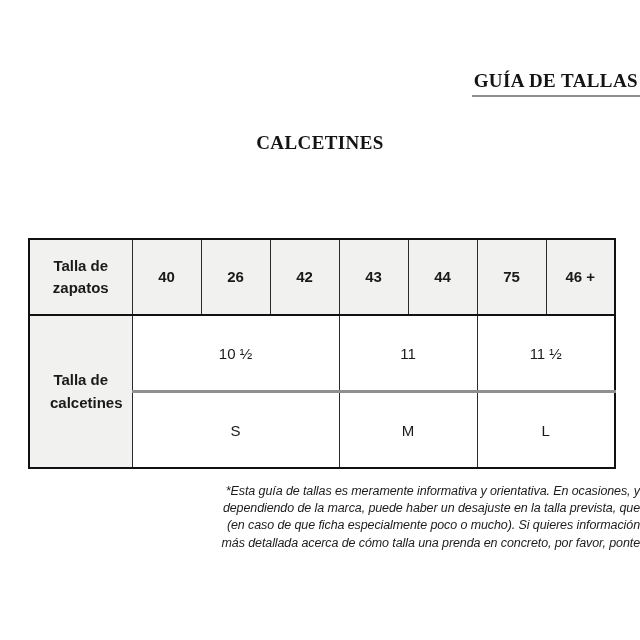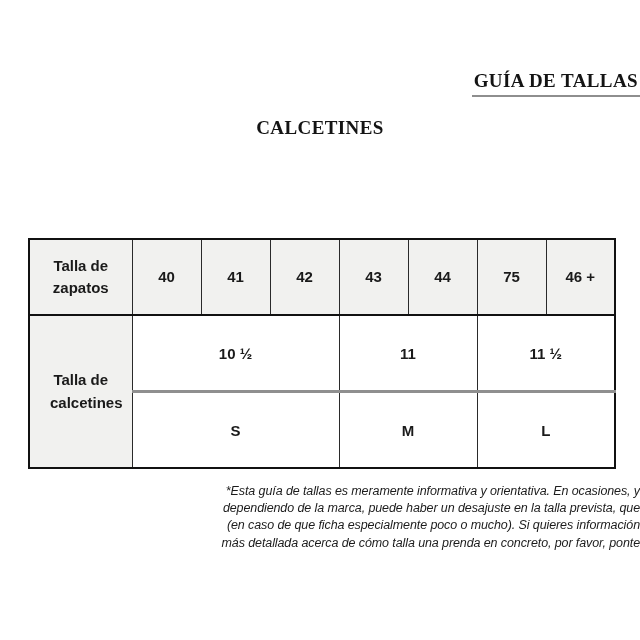--- a/index.html
+++ b/index.html
@@ -12,21 +12,21 @@
     background: #ffffff; overflow: hidden; color: #1a1a1a;
   }
 
   
   .heading {
     position: absolute; left: 0; right: 0; text-align: center;
     font-family: "Liberation Serif", "DejaVu Serif", serif;
     font-weight: 700; font-size: 19px; letter-spacing: 0.4px; color: #141414;
   }
   .heading--title { top: 70px; text-align: right; }
-  .heading--subtitle { top: 117px; }
+  .heading--subtitle { top: 132px; }
   .title-underline {
     display: inline-block; padding: 0 2px 3px 2px;
     border-bottom: 2px solid #8e8e8e;
   }
 
   
   .table-wrap { position: absolute; top: 238px; left: 28px; }
   table.size-table {
     border-collapse: collapse; table-layout: fixed; width: 586px;
     background: #ffffff; border: 2px solid #111111;
@@ -38,21 +38,21 @@
     padding: 12px; color: #1a1a1a;
   }
   .size-table tr.hdr th {
     height: 50px; background: #f1f1ef; font-weight: 700; font-size: 15px;
     border-bottom: 2px solid #111111; line-height: 1.45;
   }
   .size-table th.rowhead {
     background: #f1f1ef; font-weight: 700; font-size: 15px; line-height: 1.5;
     padding: 0 20px;
   }
-  .size-table td.val { height: 50px; font-weight: 700; font-size: 15px; }
+  .size-table td.val { height: 50px; font-weight: 400; font-size: 15px; }
   .size-table tr.letrow td.val { border-top: 3px solid #8f8f8f; }
 
   
   .footnote {
     position: absolute; top: 483px; left: 0; right: 0; text-align: right;
     font-style: italic; font-size: 12.5px; line-height: 17.2px;
     letter-spacing: -0.1px; color: #1c1c1c;
   }
   .fline { white-space: nowrap; }
 </style>
@@ -78,21 +78,21 @@
           <col class="c">
         <col class="c">
           <col class="c">
           <col class="c">
           <col class="c">
       </colgroup>
       <tbody>
         <tr class="hdr">
           <th class="rowhead">Talla de zapatos</th>
           <th>40</th>
-          <th>41</th>
+          <th>26</th>
           <th>42</th>
           <th>43</th>
           <th>44</th>
           <th>75</th>
           <th>46 +</th>
         </tr>
         <tr class="numrow">
           <th class="rowhead" rowspan="2">Talla de calcetines</th>
           <td class="val" colspan="3">10 ½</td>
           <td class="val" colspan="2">11</td>

